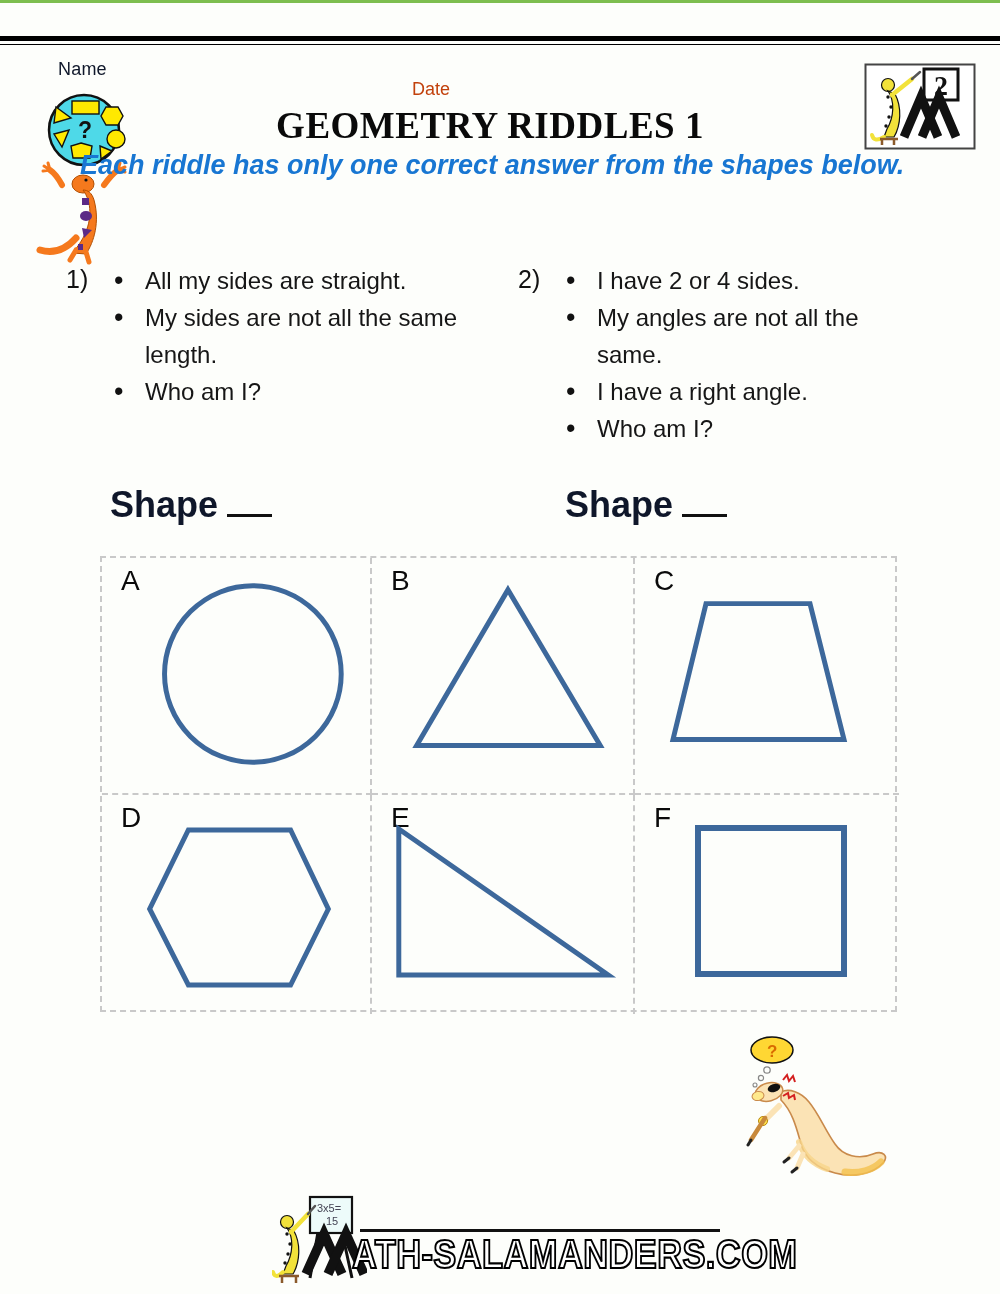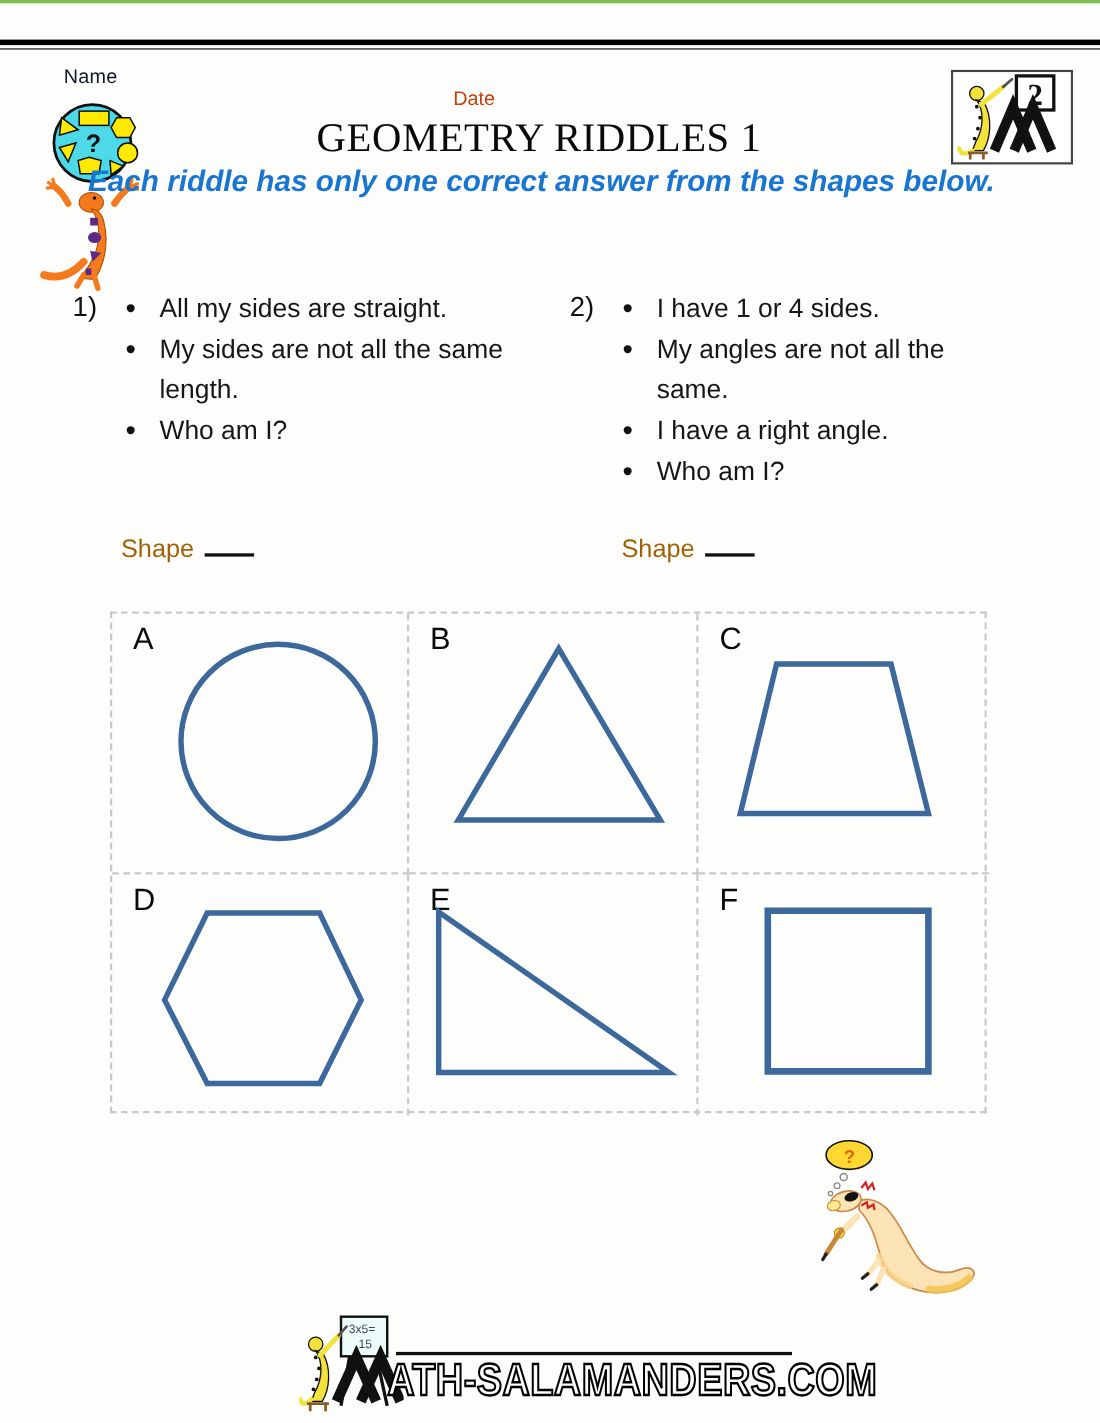--- a/index.html
+++ b/index.html
@@ -11,35 +11,35 @@
   .rule-thick { position:absolute; left:0; top:36px; width:1000px; height:5px; background:#000; }
   .rule-thin  { position:absolute; left:0; top:44px; width:1000px; height:1px; background:#000; }
 
   .name-label { position:absolute; left:58px; top:59px; font-size:18px; color:#0f172a; letter-spacing:0.2px; }
   .date-label { position:absolute; left:412px; top:59px; font-size:18px; color:#c2410c;margin-top:20px; }
 
   .logo-left { position:absolute; left:26px; top:90px; width:155px; height:180px; }
   .badge { position:absolute; left:864px; top:63px; width:112px; height:87px; }
 
   .title { position:absolute; left:180px; top:104px; width:620px; text-align:center;
-           font-family:"Liberation Serif", serif; font-weight:400; font-size:37px; color:#0a0a0a; letter-spacing:0.5px; }
+           font-family:"Liberation Serif", serif; font-weight:700; font-size:37px; color:#0a0a0a; letter-spacing:0.5px; }
   .subtitle { position:absolute; left:80px; top:150px; width:880px; 
               font-style:italic; font-size:27px; font-weight:600; }
 
   .riddle { position:absolute; display:flex; }
   .riddle-1 { left:66px; top:262px; width:445px; }
   .riddle-2 { left:518px; top:262px; width:420px; }
   .rnum { font-size:25px; color:#111; width:48px; padding-top:3px; }
   .riddle ul { list-style:none; }
   .riddle-1 ul { width:375px; }
   .riddle-2 ul { width:345px; }
   .riddle li { position:relative; padding-left:31px; font-size:24px; line-height:37px; color:#161616; }
   .riddle li::before { content:"•"; position:absolute; left:0; top:0; font-size:27px; color:#111; }
 
-  .blank { position:absolute; font-size:23px; color:#a16207; }
+  .blank { position:absolute; font-size:36px; color:#0f172a;font-weight:bold; }
   .blank-1 { left:110px; top:484px; }
   .blank-2 { left:565px; top:484px; }
   .blank .line { display:inline-block; width:45px; border-bottom:3px solid #111; height:22px; margin-left:9px; }
 
   .grid { position:absolute; left:100px; top:556px; width:797px; height:456px;
           display:grid; grid-template-columns:270px 263px 264px; grid-template-rows:237px 219px;
           border:2px dashed #C9C9C9; }
   .cell { position:relative; border-right:2px dashed #C9C9C9; border-bottom:2px dashed #C9C9C9; }
   .cell:nth-child(3n) { border-right:none; }
   .cell:nth-child(n+4) { border-bottom:none; }
@@ -125,21 +125,21 @@
     <ul>
       <li>All my sides are straight.</li>
       <li>My sides are not all the same length.</li>
       <li>Who am I?</li>
     </ul>
   </section>
 
   <section class="riddle riddle-2">
     <span class="rnum">2)</span>
     <ul>
-      <li>I have 1 or 4 sides.</li>
+      <li>I have 2 or 4 sides.</li>
       <li>My angles are not all the same.</li>
       <li>I have a right angle.</li>
       <li>Who am I?</li>
     </ul>
   </section>
 
   <div class="blank blank-1">
     <span>Shape</span><span class="line"></span>
   </div>
   <div class="blank blank-2">

